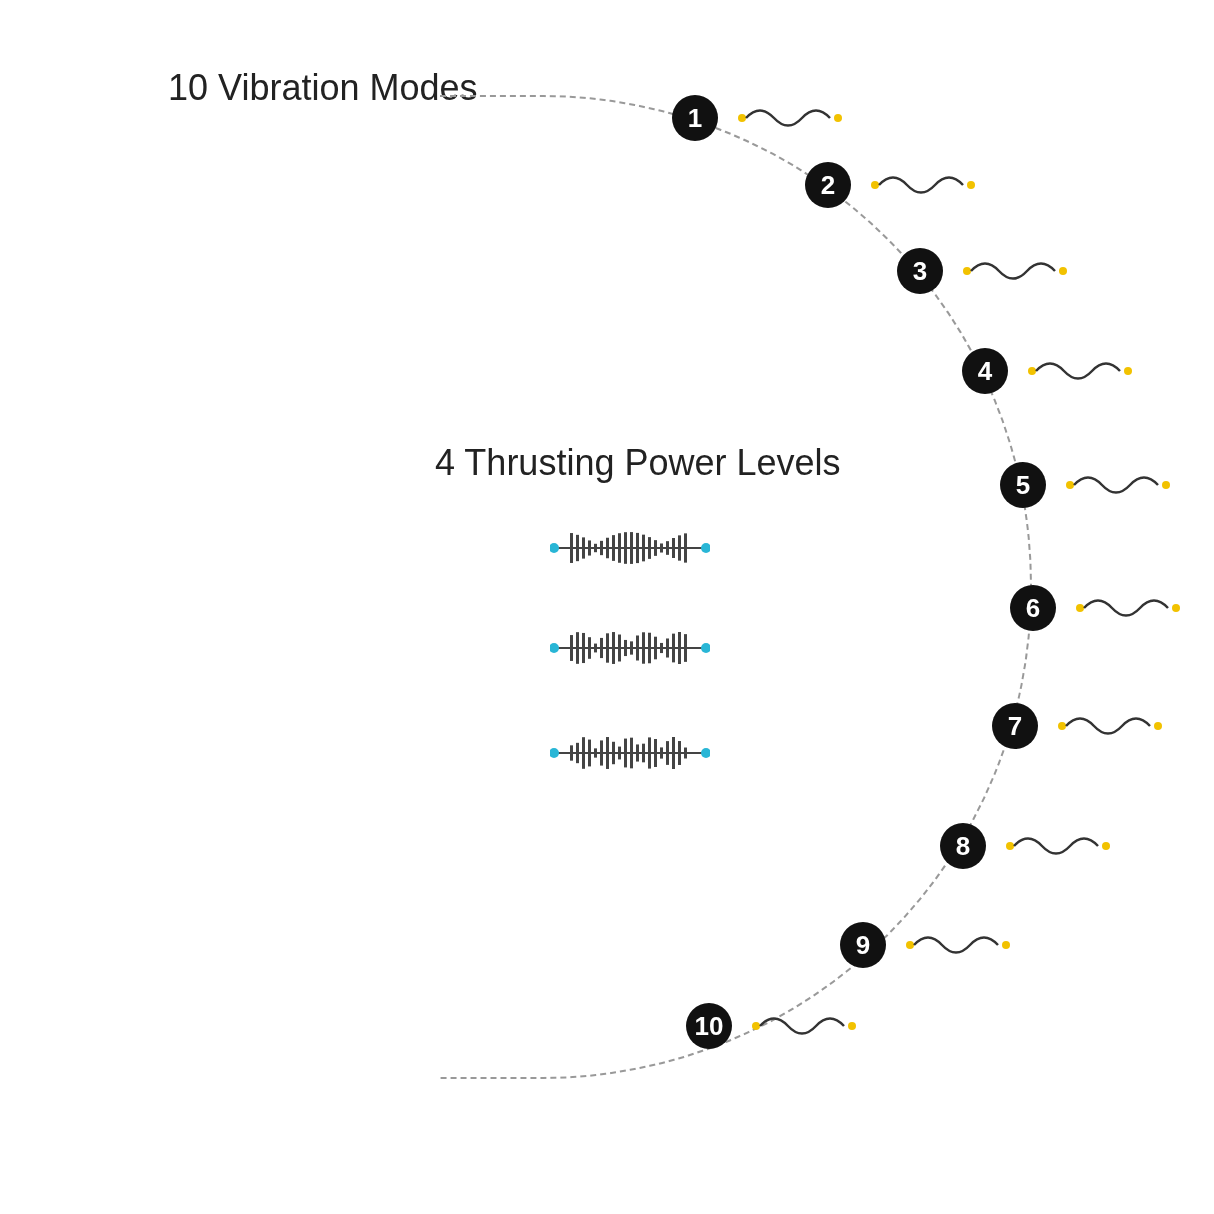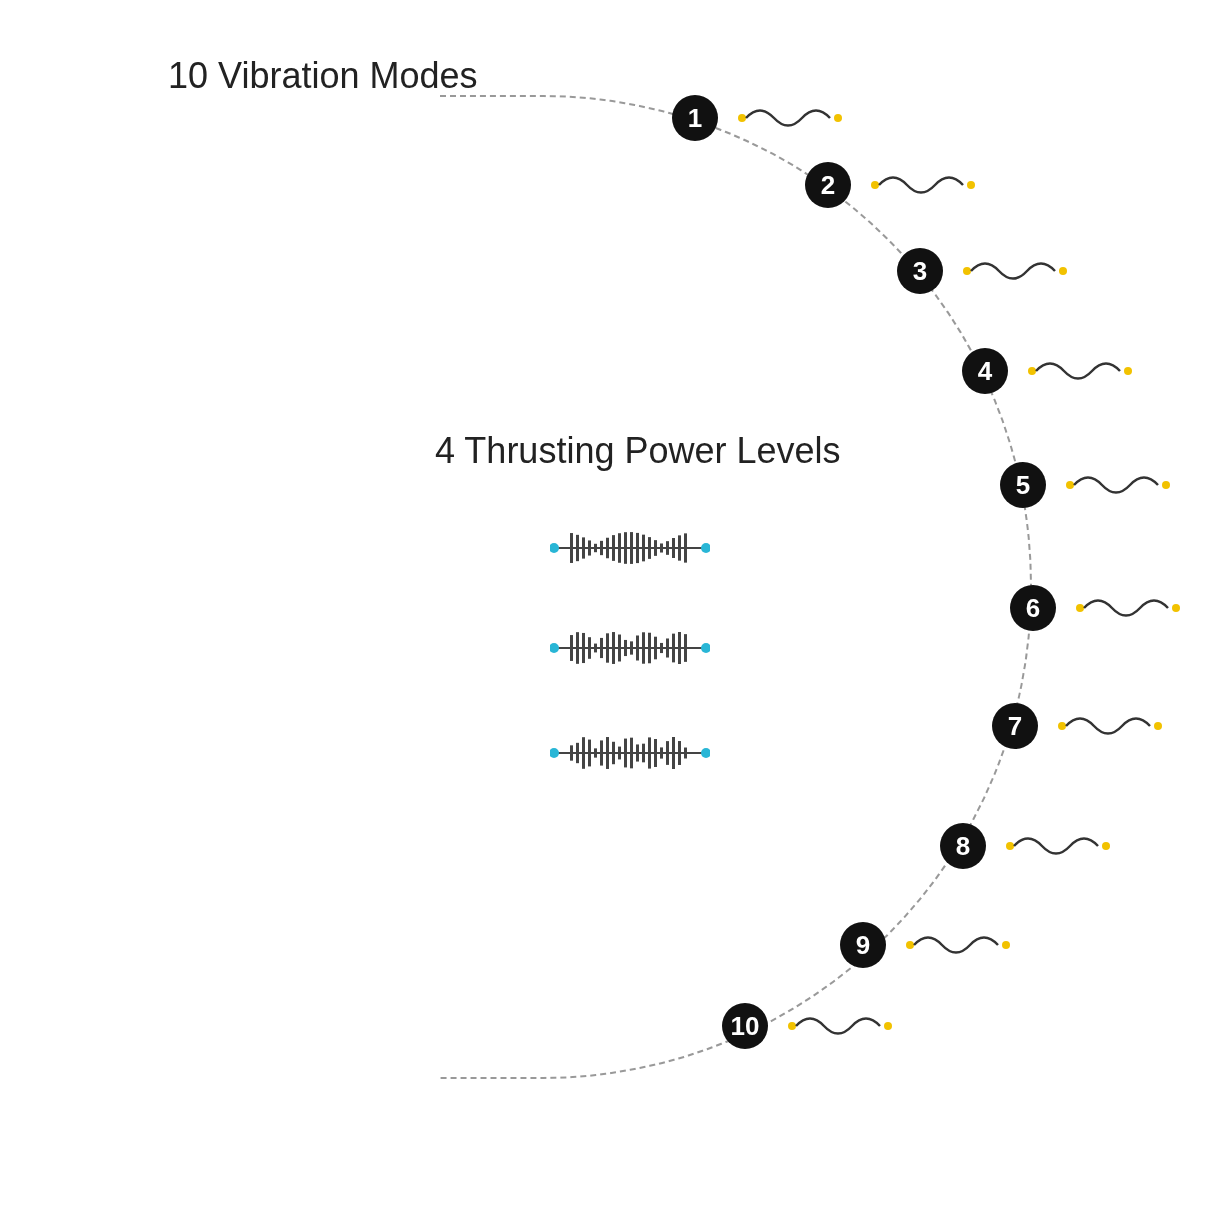--- a/index.html
+++ b/index.html
@@ -1,16 +1,16 @@
 <!DOCTYPE html>
 <html><head>
   <meta charset="utf-8">
   <style>
     body { margin:0; width:1214px; height:1214px; background:#fff; font-family:"Liberation Sans", sans-serif; position:relative; overflow:hidden; }
-    .title { position:absolute; font-size:36px; color:#222; }
+    .title { position:absolute; font-size:36px; color:#222;margin-top:12px; }
     .t1 { left:168px; top:55px; }
     .t2 { left:435px; top:430px; }
     .mode { position:absolute; display:flex; align-items:center; gap:20px; }
     .num { width:46px; height:46px; border-radius:50%; background:#111; color:#fff; display:flex; align-items:center; justify-content:center; font-size:26px; font-weight:bold; }
     .wave { width:110px; height:30px; }
     .level { position:absolute; left:550px; width:160px; height:40px; }
     .arc { position:absolute; left:440px; top:95px; width:590px; height:980px; border:2px dashed #999; border-left:none; border-radius:0 490px 490px 0; }
   </style>
 </head>
 <body>
@@ -84,21 +84,21 @@
       </svg>
     </div>
     <div class="mode" style="left: 840px; top: 922px;">
       <div class="num">9</div>
   <svg class="wave" viewBox="0 0 110 30">
     <circle cx="4" cy="15" r="4" fill="#f2c200"></circle>
     <path d="M8 15 Q22 0 36 15 T64 15 T92 15" stroke="#333" stroke-width="2.5" fill="none"></path>
     <circle cx="100" cy="15" r="4" fill="#f2c200"></circle>
       </svg>
     </div>
-    <div class="mode" style="left: 722px; top: 1003px;">
+    <div class="mode" style="left: 686px; top: 1003px;">
       <div class="num">10</div>
   <svg class="wave" viewBox="0 0 110 30">
     <circle cx="4" cy="15" r="4" fill="#f2c200"></circle>
     <path d="M8 15 Q22 0 36 15 T64 15 T92 15" stroke="#333" stroke-width="2.5" fill="none"></path>
     <circle cx="100" cy="15" r="4" fill="#f2c200"></circle>
       </svg>
     </div>
   </div>
 <div id="levels">
     <svg class="level" viewBox="0 0 160 40" style="top: 528px;">

